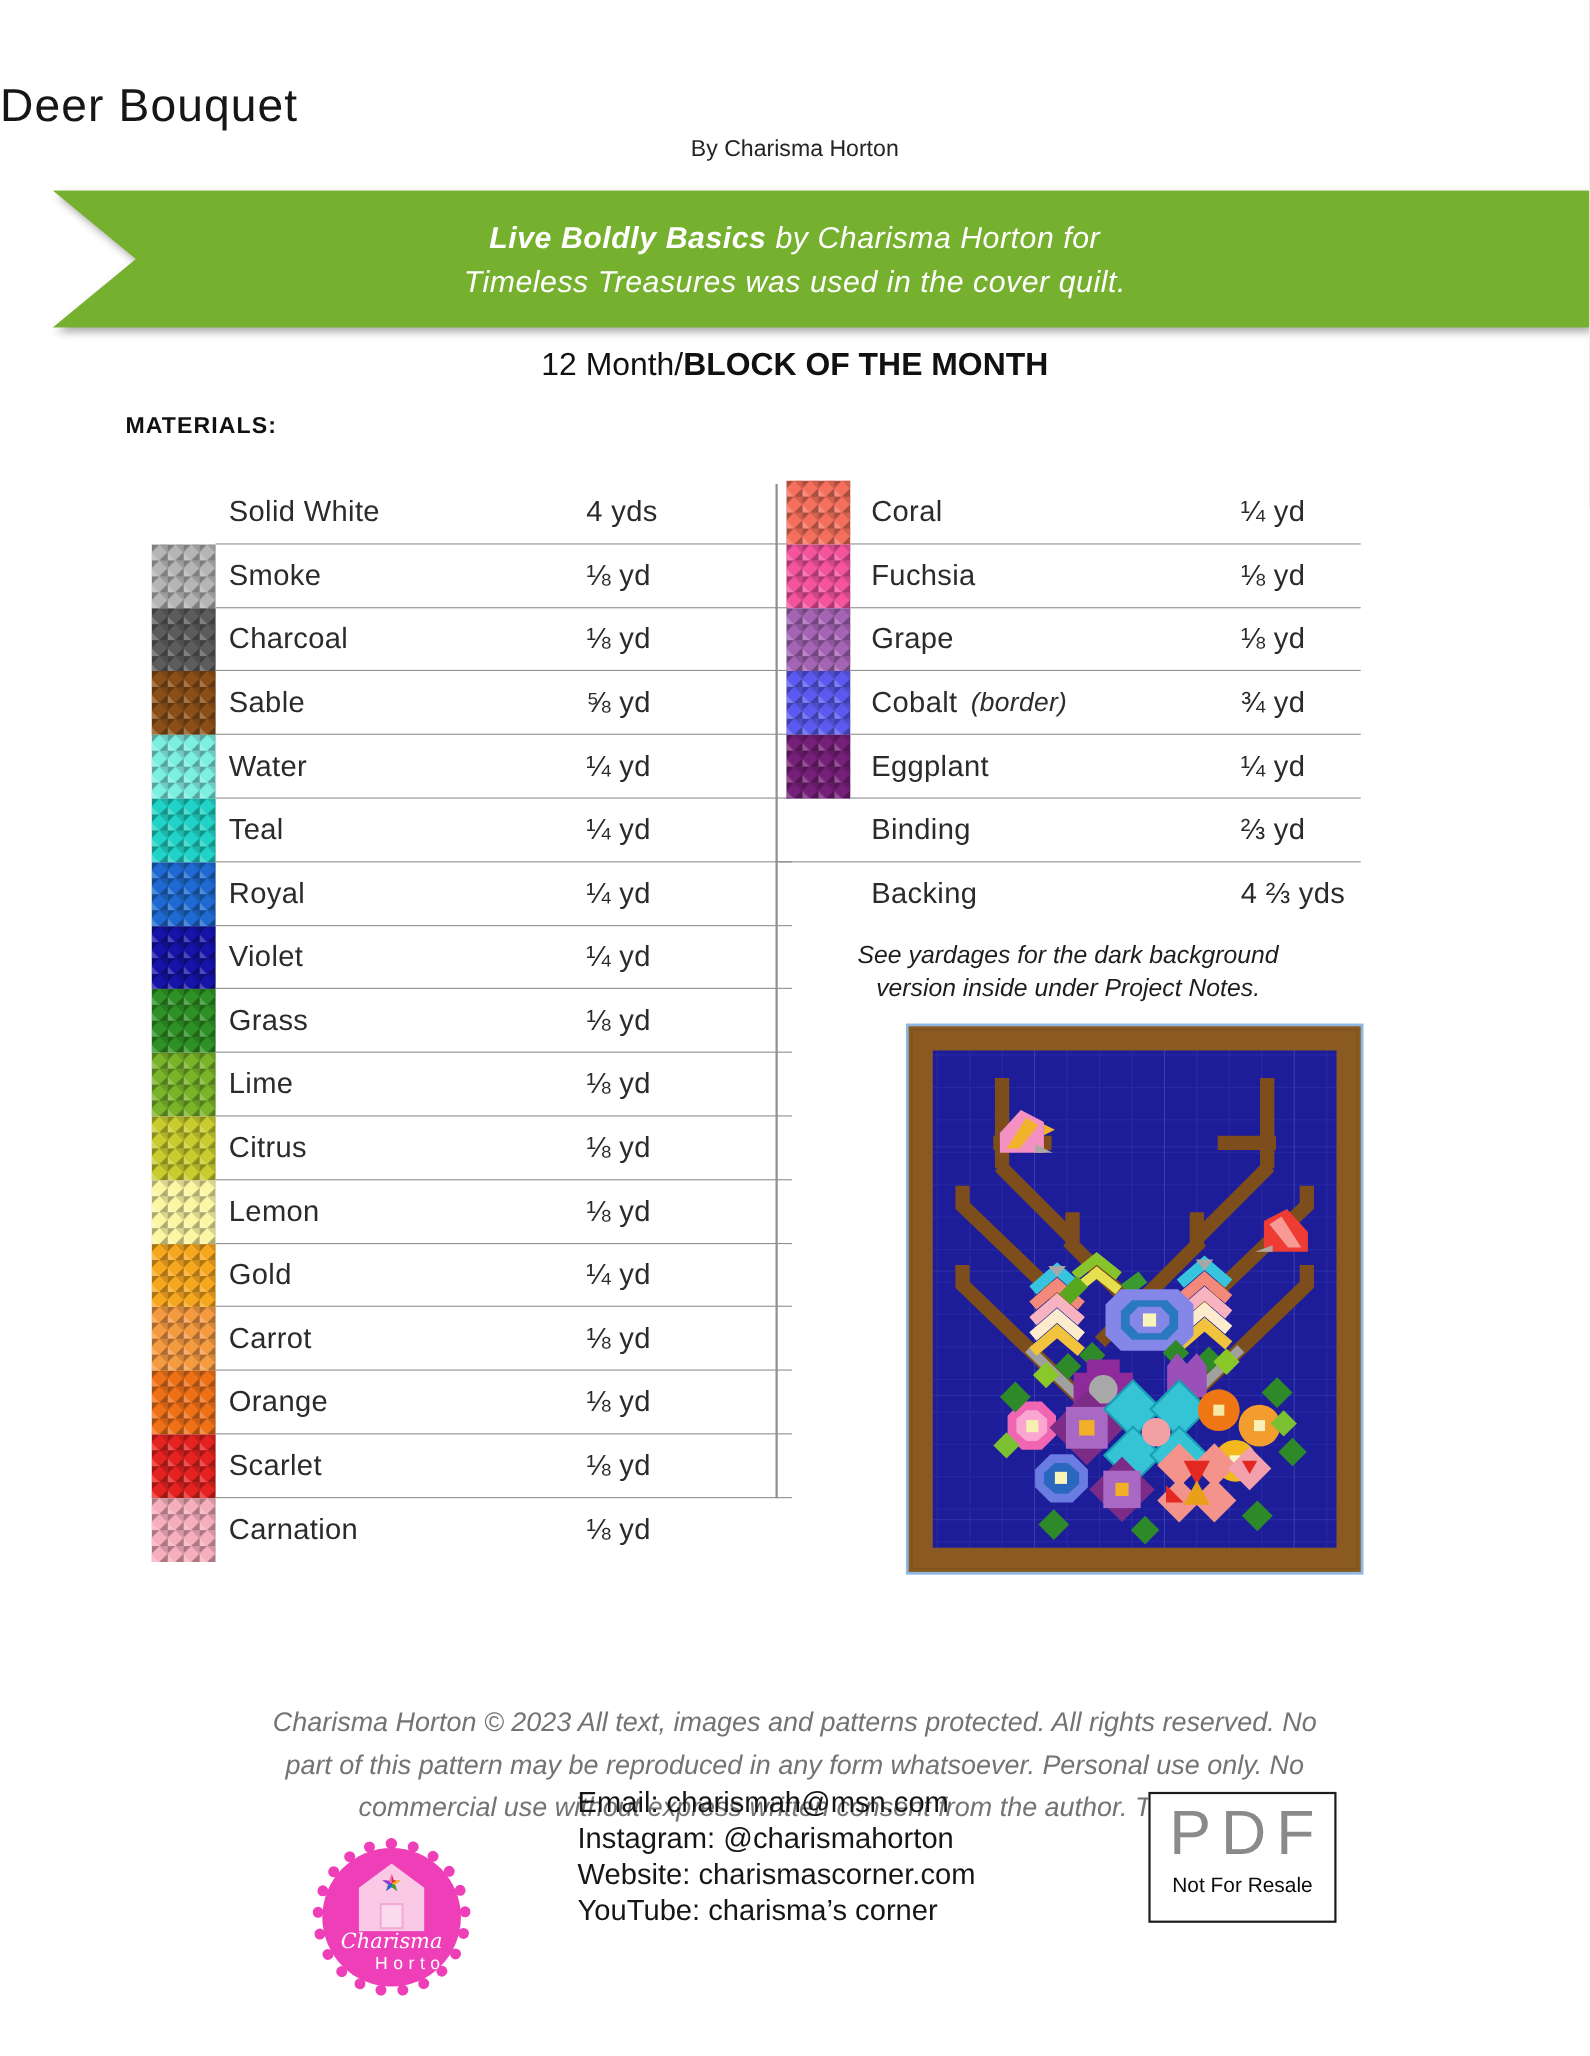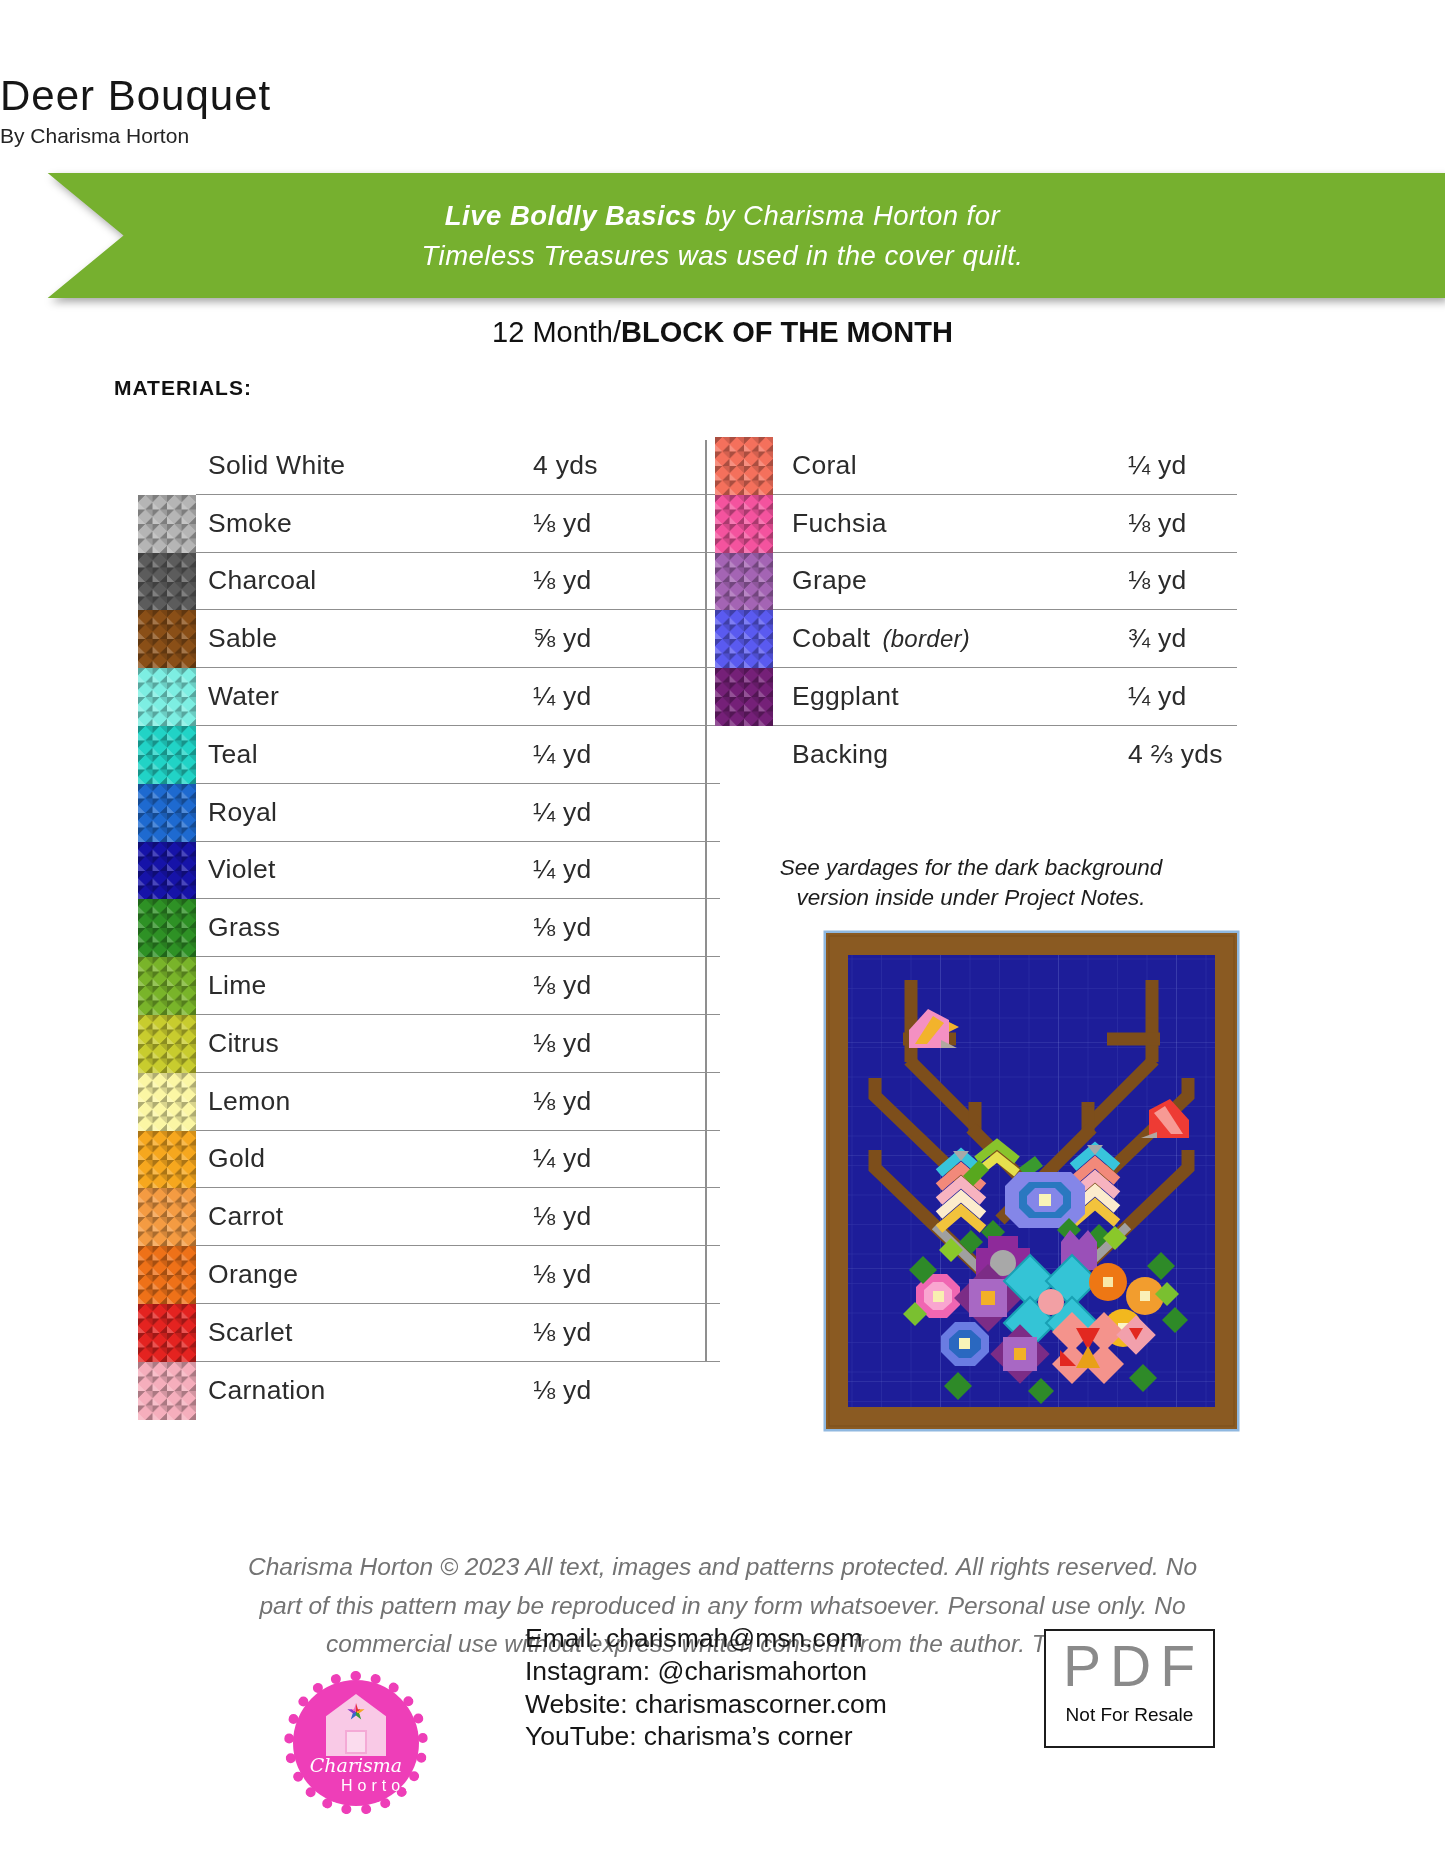--- a/index.html
+++ b/index.html
@@ -2,21 +2,21 @@
 <html><head>
 <meta charset="utf-8">
 <style>
   html,body{margin:0;padding:0;background:#e8e8e8;}
   .page{position:relative;width:1445px;height:1869px;background:#ffffff;overflow:hidden;
         font-family:"Liberation Sans",sans-serif;color:#1f1f1f;}
 
   
   .title{position:absolute;top:72px;left:0;width:100%;text-align:left;
          font-size:42px;letter-spacing:1px;color:#161616;}
-  .subtitle{position:absolute;top:124px;left:0;width:100%;text-align:left;
+  .subtitle{position:absolute;top:124px;left:0;width:100%;text-align:center;
             font-size:21px;color:#242424;}
 
   
   .banner-wrap{position:absolute;left:0;top:173px;width:1445px;height:125px;
                filter:drop-shadow(3px 4px 4px rgba(0,0,0,.35));}
   .banner{width:100%;height:100%;background:#76b02f;
           clip-path:polygon(3.3% 0,100% 0,100% 100%,3.3% 100%,8.55% 50%);
           display:flex;flex-direction:column;justify-content:center;align-items:center;
           gap:8px;color:#fff;font-style:italic;font-size:27.5px;letter-spacing:.5px;}
   .banner b{font-weight:bold;}
@@ -347,20 +347,28 @@
         <div class="sw-cell">
           <div class="sw has-swatch" style="--sw: #752078;"></div>
         </div>
         <div class="cell">
           <span>Eggplant</span>
           <span class="mat-note"></span>
           <span class="yard">¼ yd</span>
         </div>
       </div>
 
+      <div class="row nosw">
+
+        <div class="cell">
+          <span>Binding</span>
+          <span class="mat-note"></span>
+          <span class="yard">⅔ yd</span>
+        </div>
+      </div>
 
       <div class="row nosw">
 
         <div class="cell">
           <span>Backing</span>
           <span class="mat-note"></span>
           <span class="yard">4 ⅔ yds</span>
         </div>
       </div>
     </div>

